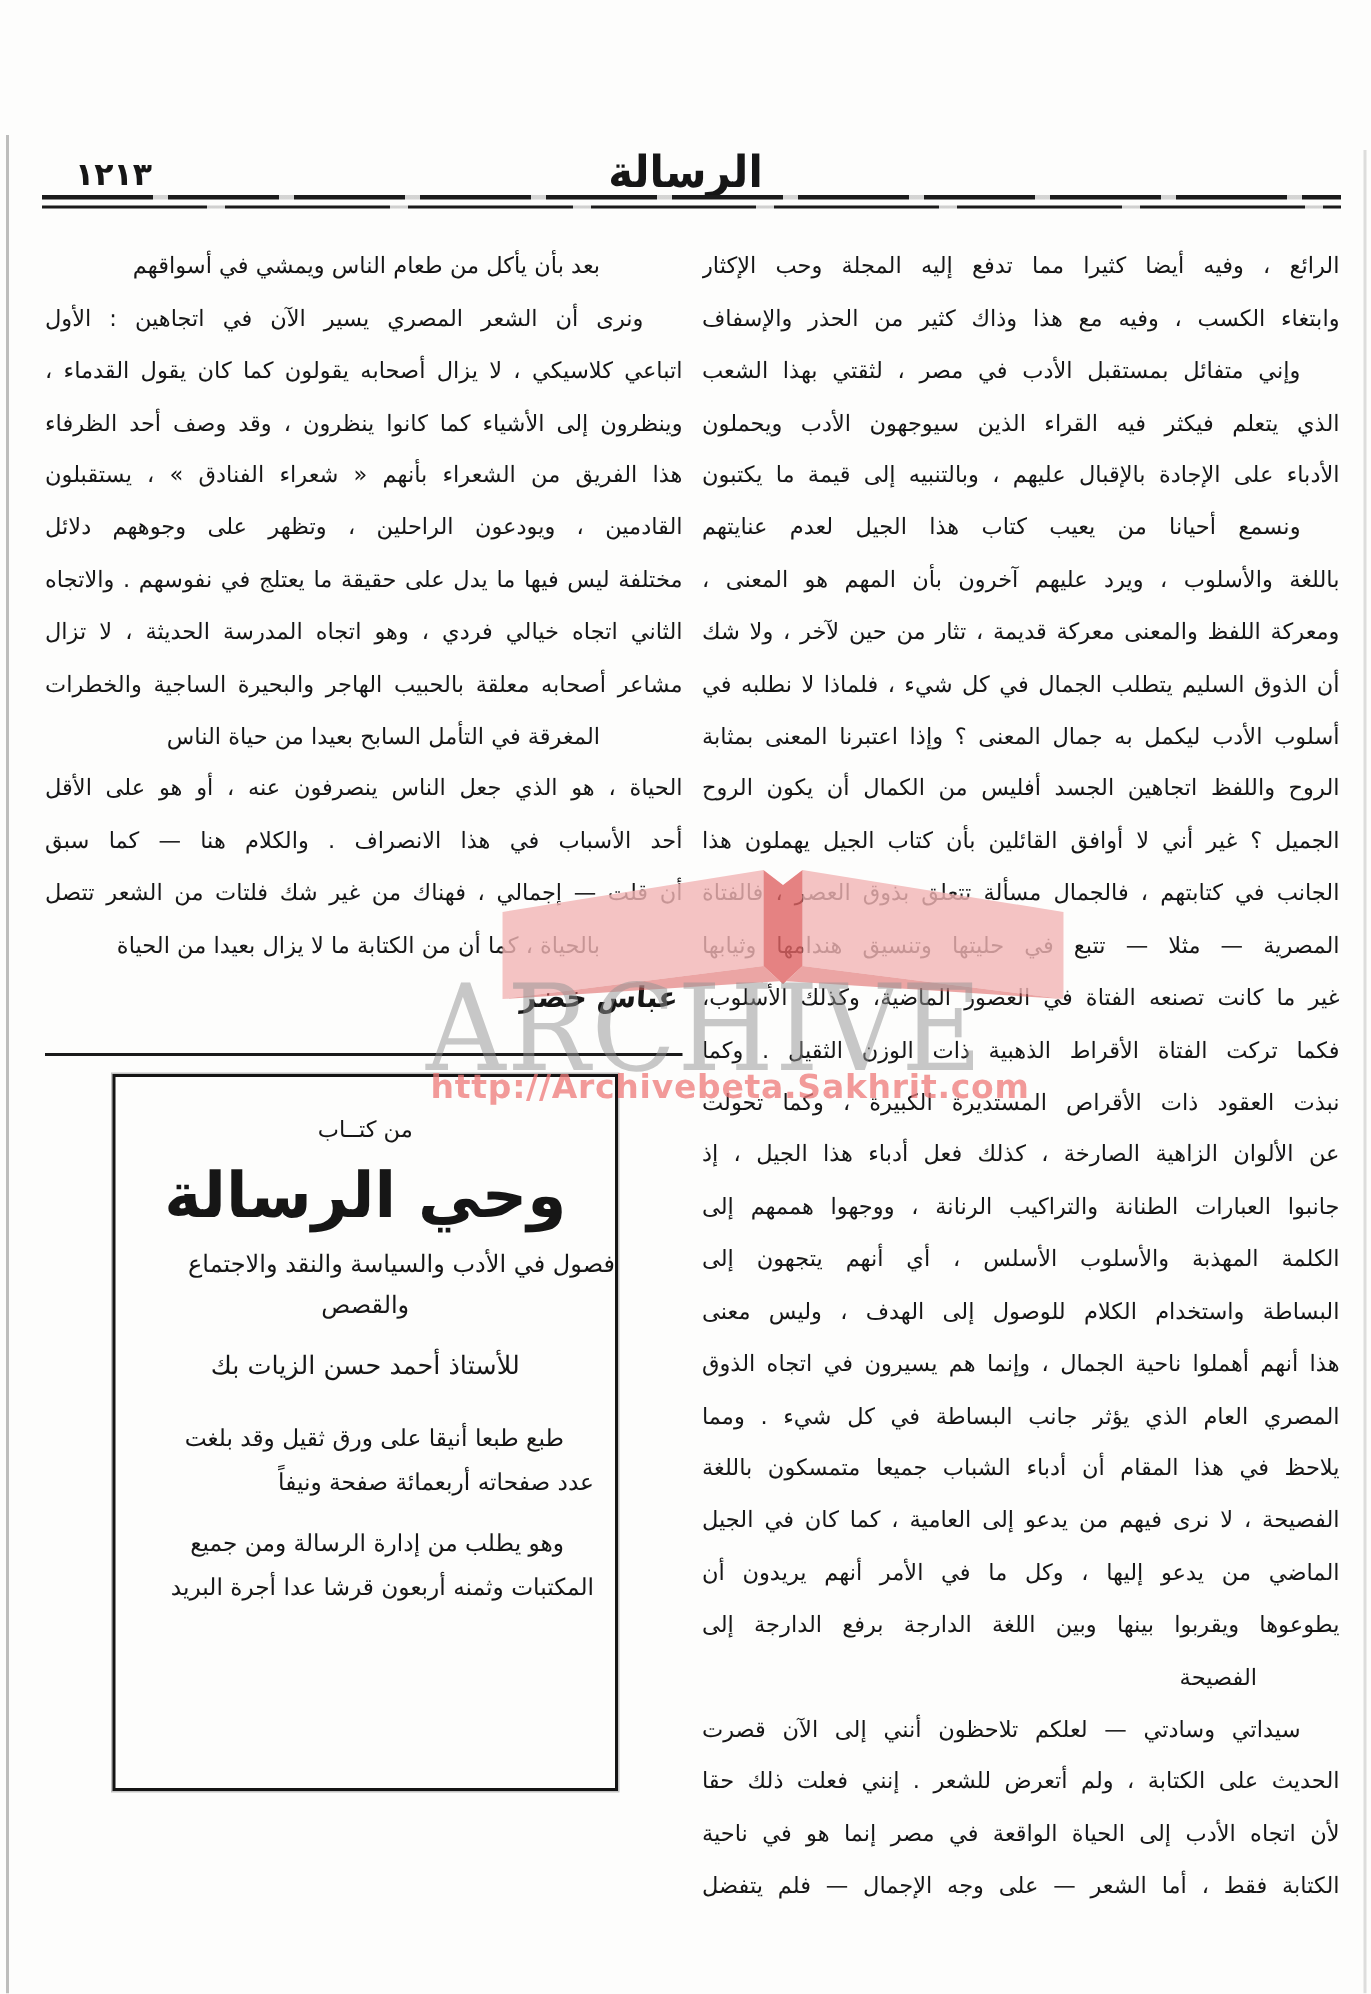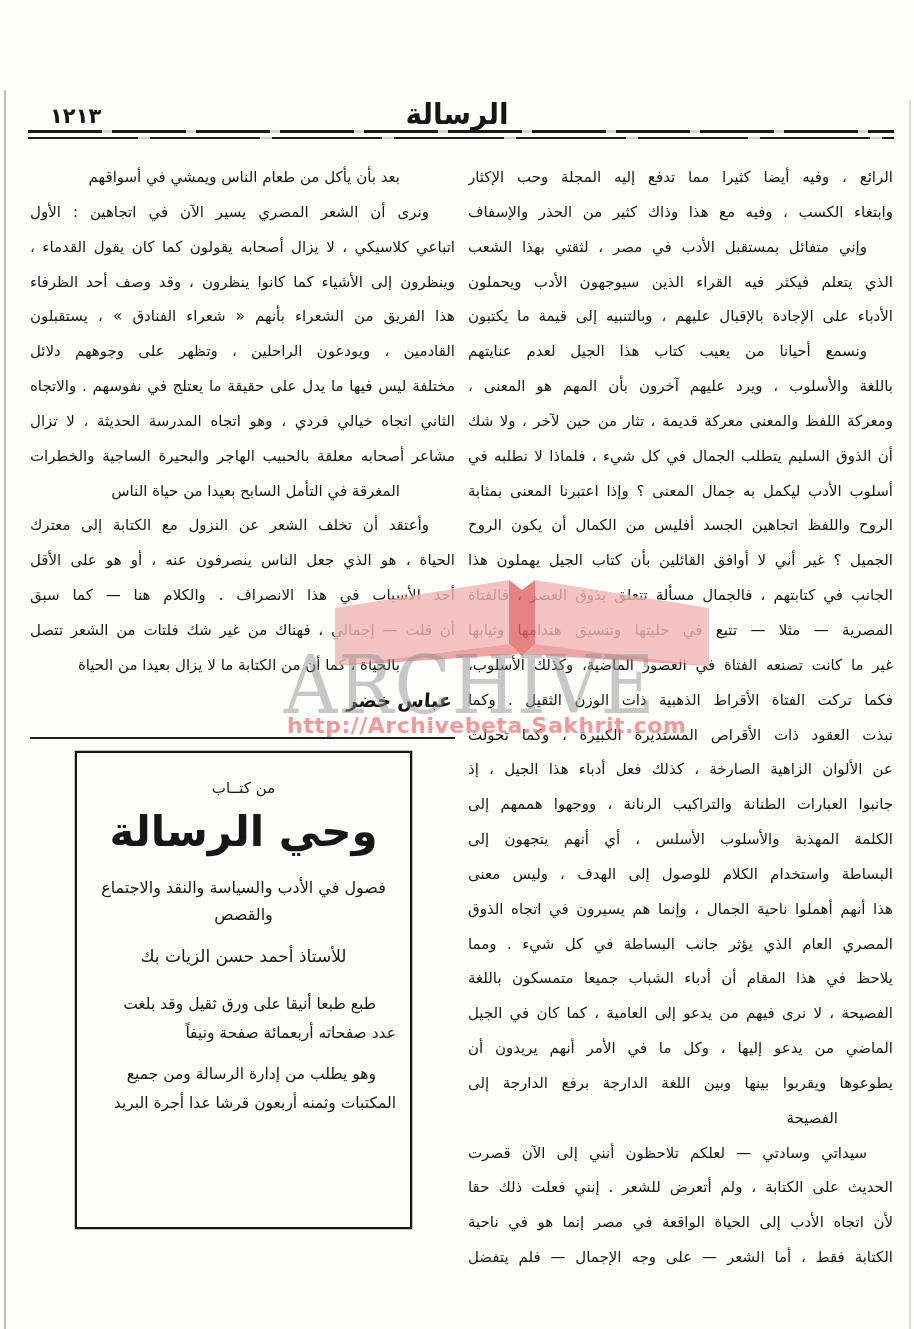--- a/index.html
+++ b/index.html
@@ -40,21 +40,21 @@
 
   
   .ad-box{
     margin:12px 43px 0 45px;height:478px;
     border:2px solid #141414;box-shadow:0 0 0 1px rgba(20,20,20,.25);
     text-align:center;padding-top:10px;box-sizing:border-box;
   }
   .ad-headline{font-size:30px;font-weight:bold;margin-top:6px;}
   .ad-subline{font-size:15px;margin-top:16px;}
   .ad-book-title{font-size:42px;font-weight:bold;margin-top:10px;}
-  .ad-description{font-size:16px;margin-top:22px;}
+  .ad-description{font-size:16px;margin-top:12px;text-align:right;}
   .ad-description2{font-size:16px;margin-top:8px;}
   .ad-author{font-size:17px;margin-top:22px;text-align:center;}
   .ad-par{direction:rtl;text-align:right;font-size:15.5px;line-height:29px;padding:0 14px 0 20px;}
   .ad-par.first{margin-top:24px;}
   .ad-par.second{margin-top:12px;}
   .ad-par .l1{padding-right:20px;}
   .ad-par .l2{padding-right:0;}
 
   
   .watermark{position:absolute;left:0;top:0;width:736px;height:1329px;pointer-events:none;z-index:5;}
@@ -122,21 +122,20 @@
       <div class="tline endline">بعد بأن يأكل من طعام الناس ويمشي في أسواقهم</div>
       <div class="tline indent">ونرى أن الشعر المصري يسير الآن في اتجاهين : الأول</div>
       <div class="tline">اتباعي كلاسيكي ، لا يزال أصحابه يقولون كما كان يقول القدماء ،</div>
       <div class="tline">وينظرون إلى الأشياء كما كانوا ينظرون ، وقد وصف أحد الظرفاء</div>
       <div class="tline">هذا الفريق من الشعراء بأنهم « شعراء الفنادق » ، يستقبلون</div>
       <div class="tline">القادمين ، ويودعون الراحلين ، وتظهر على وجوههم دلائل</div>
       <div class="tline">مختلفة ليس فيها ما يدل على حقيقة ما يعتلج في نفوسهم . والاتجاه</div>
       <div class="tline">الثاني اتجاه خيالي فردي ، وهو اتجاه المدرسة الحديثة ، لا تزال</div>
       <div class="tline">مشاعر أصحابه معلقة بالحبيب الهاجر والبحيرة الساجية والخطرات</div>
       <div class="tline endline">المغرقة في التأمل السابح بعيدا من حياة الناس</div>
-      <div class="tline indent">وأعتقد أن تخلف الشعر عن النزول مع الكتابة إلى معترك</div>
       <div class="tline">الحياة ، هو الذي جعل الناس ينصرفون عنه ، أو هو على الأقل</div>
       <div class="tline">أحد الأسباب في هذا الانصراف . والكلام هنا — كما سبق</div>
       <div class="tline">أن قلت — إجمالي ، فهناك من غير شك فلتات من الشعر تتصل</div>
       <div class="tline endline">بالحياة ، كما أن من الكتابة ما لا يزال بعيدا من الحياة</div>
     </div>
   <div class="signature">عباس خضر</div>
   <div class="column-divider"></div>
 
   <div class="ad-box">
     <div class="ad-subline">من كتــاب</div>

